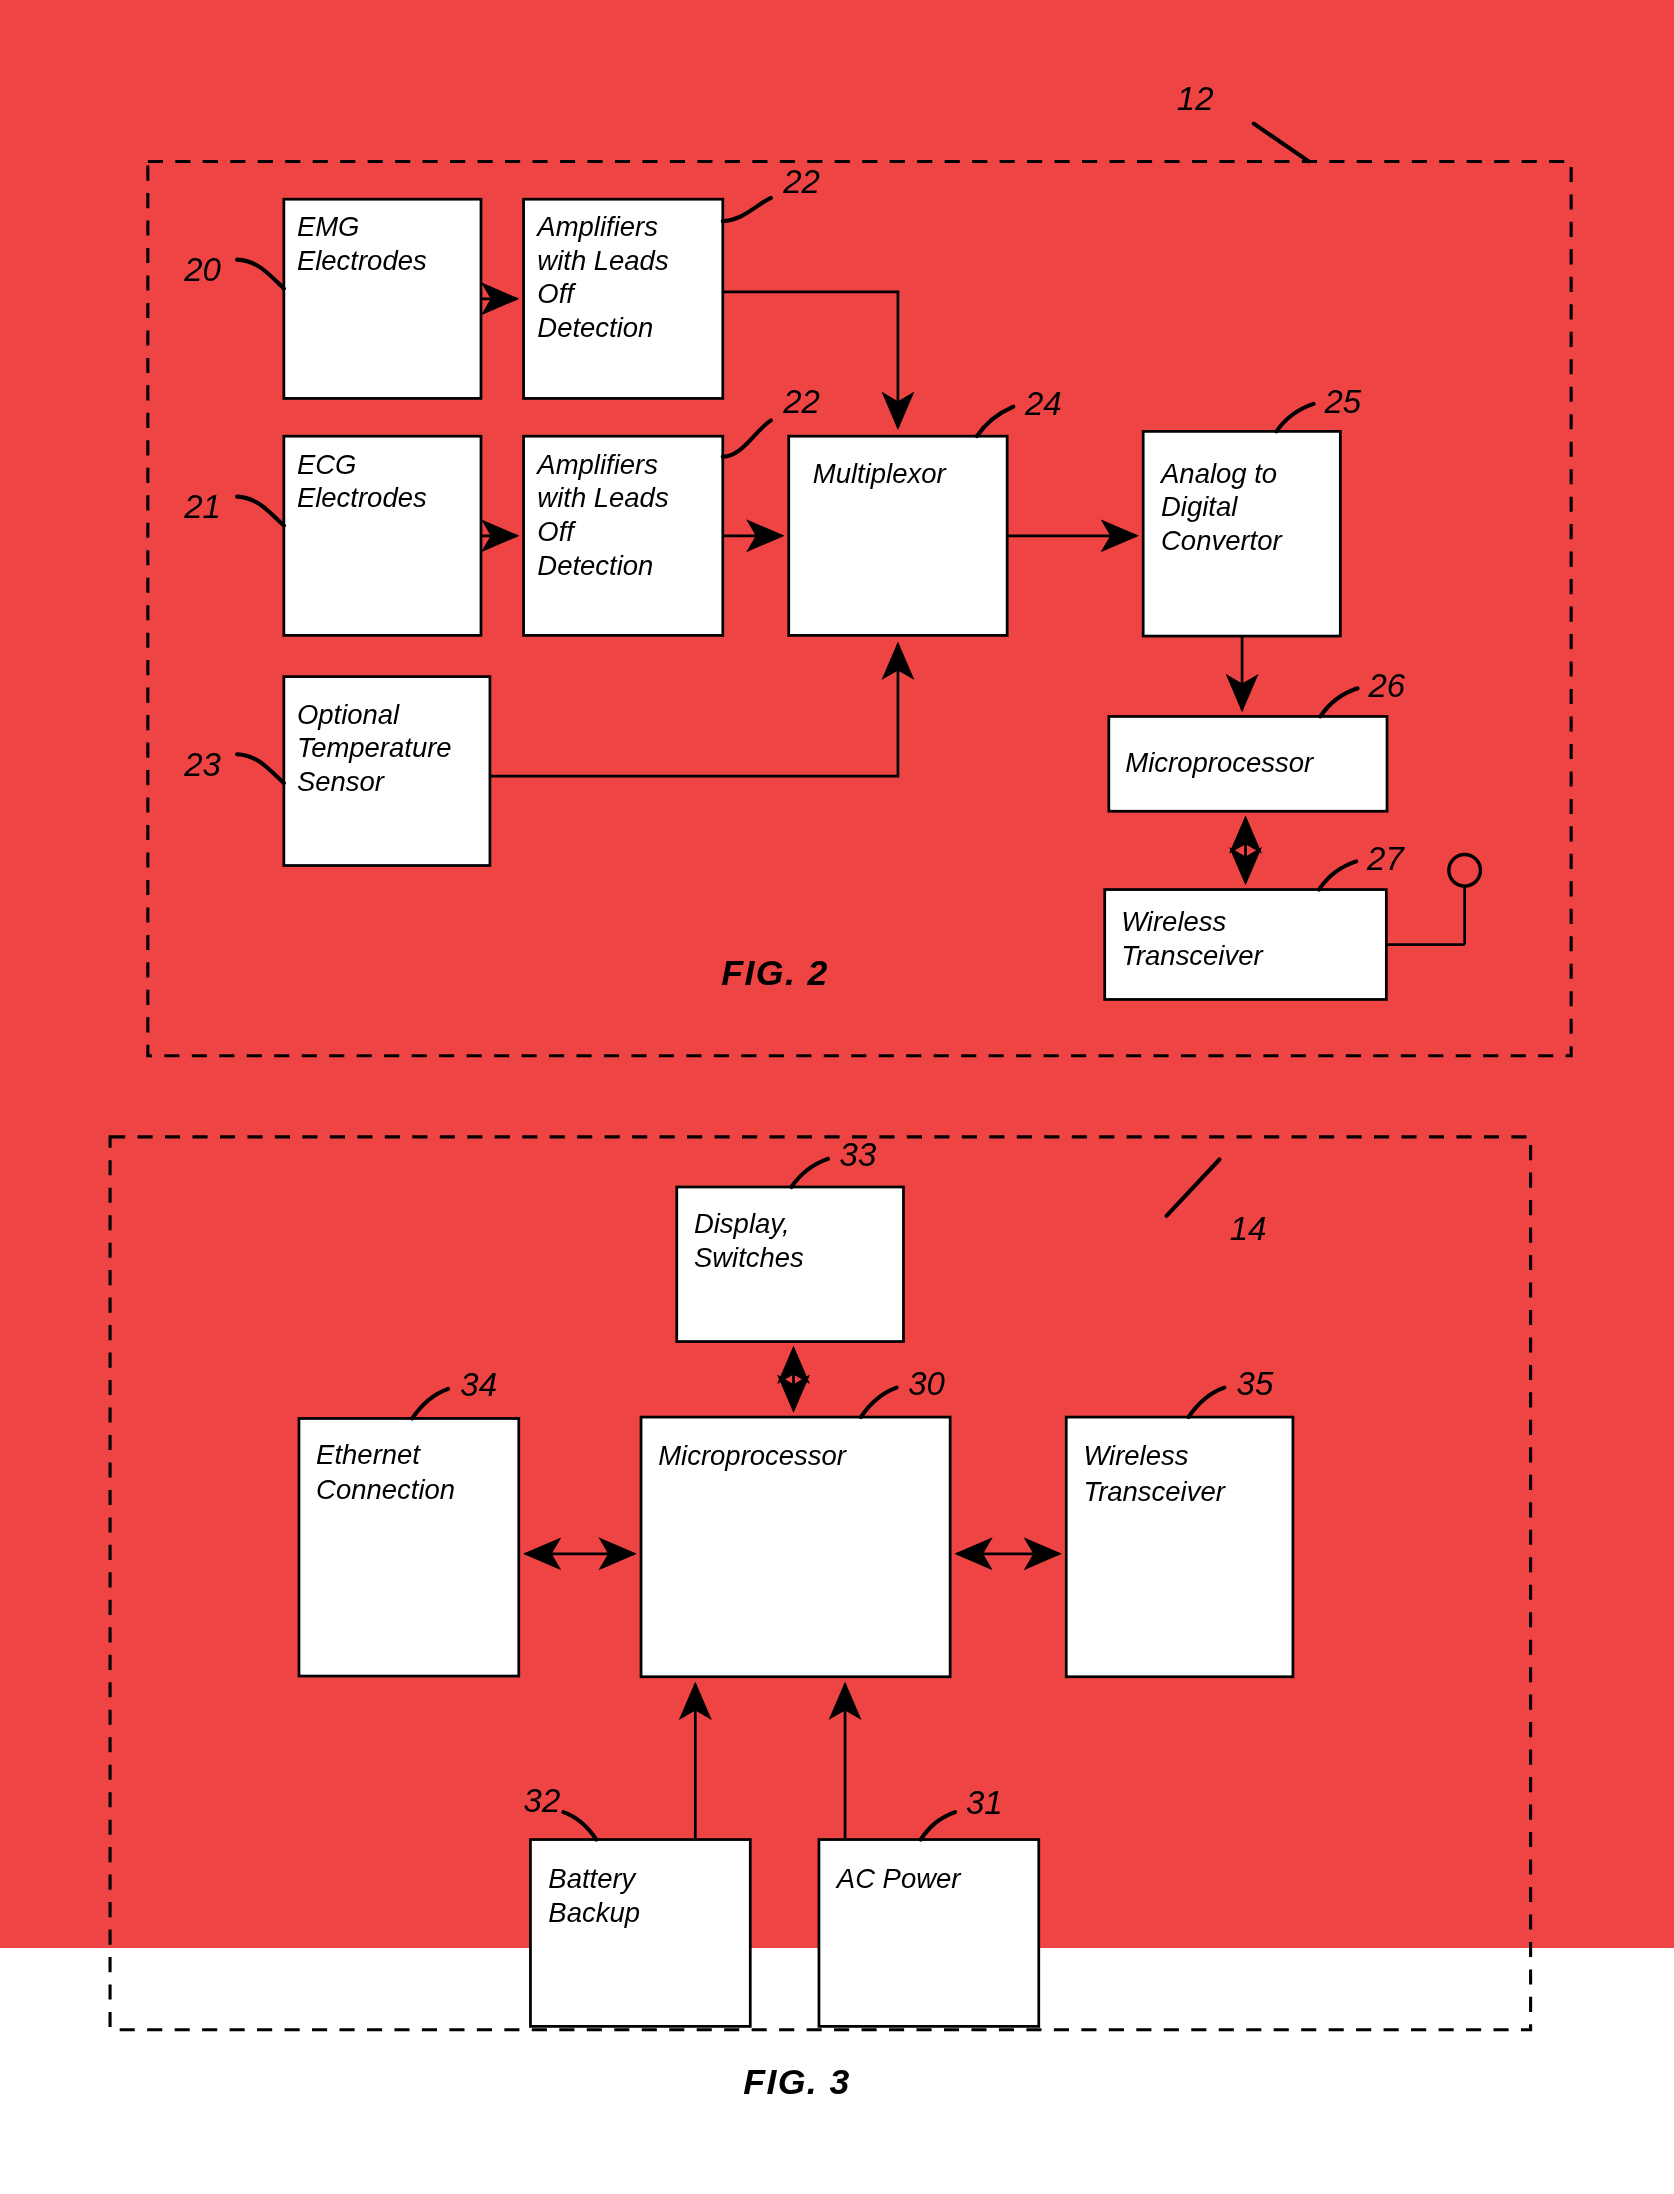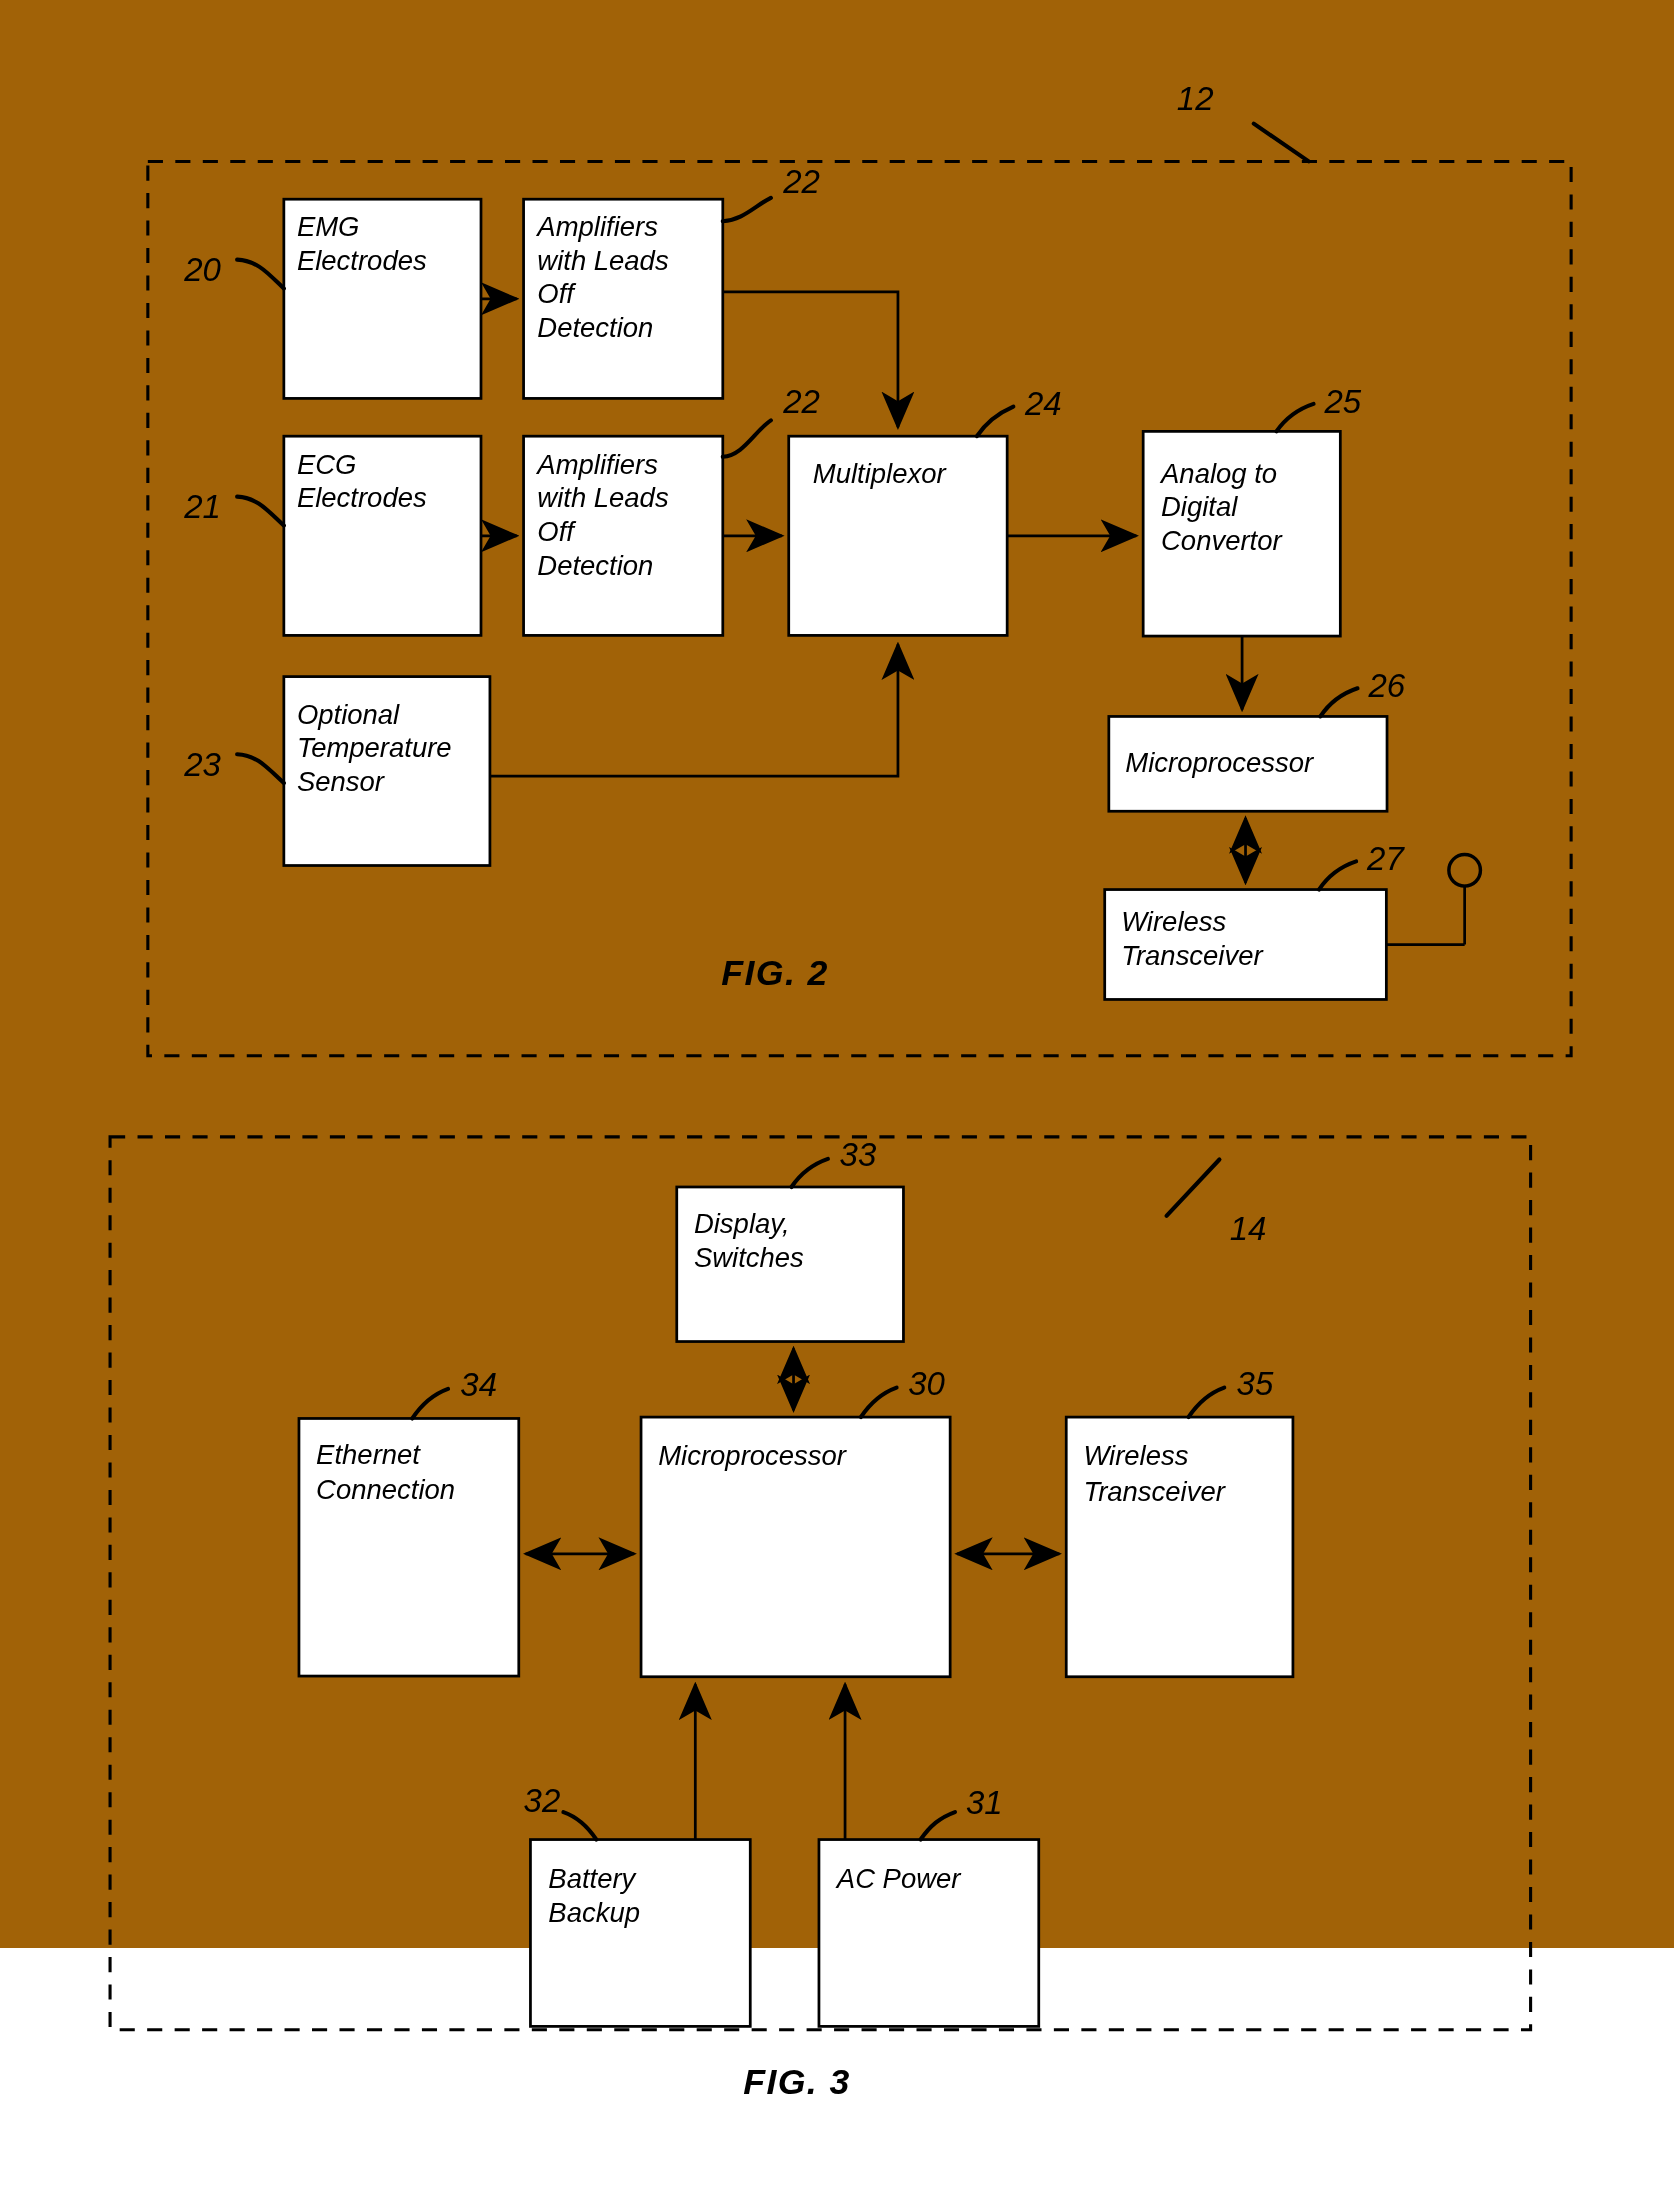--- a/index.html
+++ b/index.html
@@ -10,21 +10,21 @@
   body {
     width: 1675px;
     height: 2194px;
     font-family: "Liberation Sans", sans-serif;
     overflow: hidden;
   }
   #sheet {
     position: relative;
     width: 1675px;
     height: 1948px;
-    background: #a16207;
+    background: #ef4444;
   }
   svg.diagram {
     position: absolute;
     left: 0;
     top: 0;
     width: 1675px;
     height: 2194px;
   }
   .blk-rect {
     fill: #ffffff;

